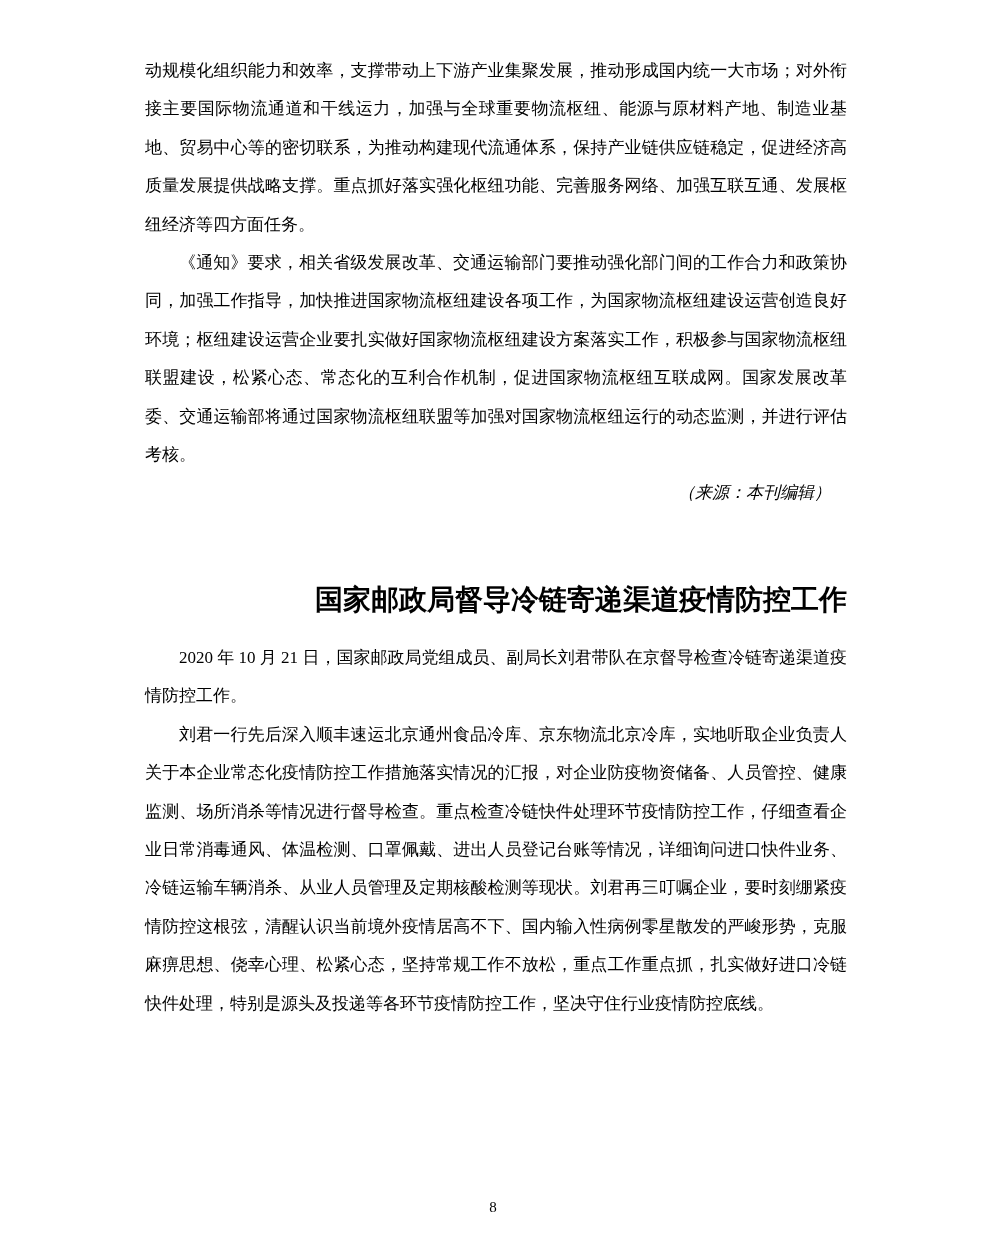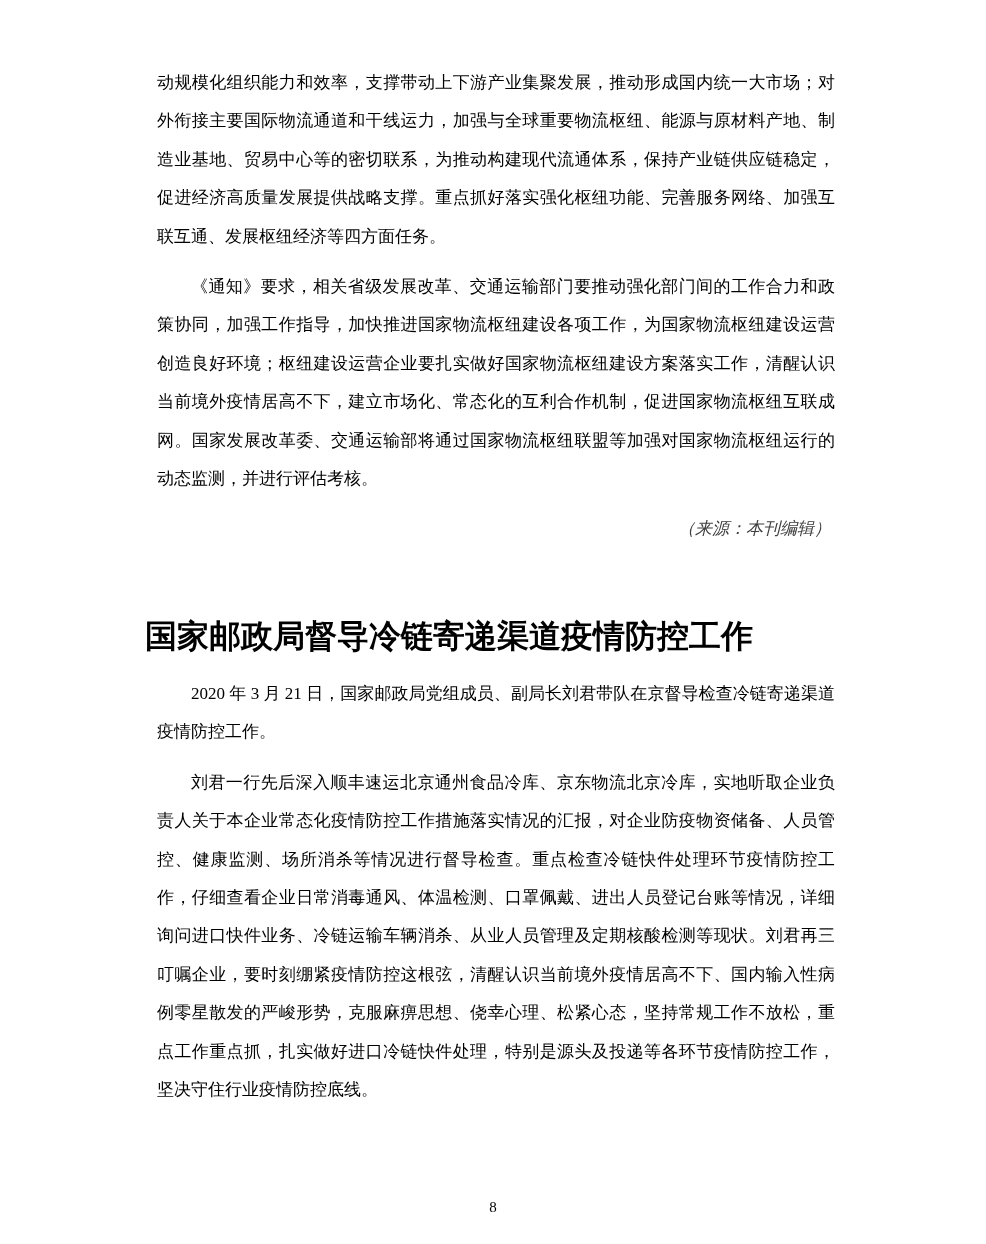--- a/index.html
+++ b/index.html
@@ -15,50 +15,50 @@
     overflow: hidden;
     color: #000000;
   }
   .content {
     position: absolute;
     left: 145px;
     top: 52px;
     width: 702px;
   }
   .body-p {
-    margin: 12px;
+    margin: 0;
     font-family: "Liberation Serif", "DejaVu Serif", serif;
     font-size: 17px;
     line-height: 38.4px;
     text-align: justify;
     text-indent: 2em;
     color: #000000;
     word-break: break-word;
   }
   .no-indent {
     text-indent: 0;
   }
   .source-line {
     margin: 0;
     font-family: "Liberation Serif", "DejaVu Serif", serif;
     font-style: italic;
     font-size: 17px;
     line-height: 38.4px;
     text-align: right;
     text-indent: 0;
     padding-right: 16px;
-    color: #404040;
+    color: #000000;
   }
   .article-title {
     margin: 66px 0 18px 0;
     font-family: "Liberation Sans", "DejaVu Sans", sans-serif;
     font-weight: bold;
-    font-size: 32px;
+    font-size: 28px;
     line-height: 42px;
-    text-align: left;
+    text-align: right;
     text-indent: 0;
     color: #000000;
   }
   .gap-sm {
     margin-top: 11px;
   }
   .page-number {
     position: absolute;
     top: 1196px;
     left: 0;
@@ -71,28 +71,28 @@
   }
 </style>
 </head>
 <body>
 
 <div class="page">
   <div class="content">
 
     <p class="body-p no-indent">动规模化组织能力和效率，支撑带动上下游产业集聚发展，推动形成国内统一大市场；对外衔接主要国际物流通道和干线运力，加强与全球重要物流枢纽、能源与原材料产地、制造业基地、贸易中心等的密切联系，为推动构建现代流通体系，保持产业链供应链稳定，促进经济高质量发展提供战略支撑。重点抓好落实强化枢纽功能、完善服务网络、加强互联互通、发展枢纽经济等四方面任务。</p>
 
-    <p class="body-p">《通知》要求，相关省级发展改革、交通运输部门要推动强化部门间的工作合力和政策协同，加强工作指导，加快推进国家物流枢纽建设各项工作，为国家物流枢纽建设运营创造良好环境；枢纽建设运营企业要扎实做好国家物流枢纽建设方案落实工作，清醒认识当前境外疫情居高不下，建立市场化、常态化的互利合作机制，促进国家物流枢纽互联成网。国家发展改革委、交通运输部将通过国家物流枢纽联盟等加强对国家物流枢纽运行的动态监测，并进行评估考核。</p>
+    <p class="body-p">《通知》要求，相关省级发展改革、交通运输部门要推动强化部门间的工作合力和政策协同，加强工作指导，加快推进国家物流枢纽建设各项工作，为国家物流枢纽建设运营创造良好环境；枢纽建设运营企业要扎实做好国家物流枢纽建设方案落实工作，积极参与国家物流枢纽联盟建设，松紧心态、常态化的互利合作机制，促进国家物流枢纽互联成网。国家发展改革委、交通运输部将通过国家物流枢纽联盟等加强对国家物流枢纽运行的动态监测，并进行评估考核。</p>
 
 
     <p class="source-line">（来源：本刊编辑）</p>
 
     <h1 class="article-title">国家邮政局督导冷链寄递渠道疫情防控工作</h1>
 
-    <p class="body-p">2020 年 3 月 21 日，国家邮政局党组成员、副局长刘君带队在京督导检查冷链寄递渠道疫情防控工作。</p>
+    <p class="body-p">2020 年 10 月 21 日，国家邮政局党组成员、副局长刘君带队在京督导检查冷链寄递渠道疫情防控工作。</p>
 
     <p class="body-p">刘君一行先后深入顺丰速运北京通州食品冷库、京东物流北京冷库，实地听取企业负责人关于本企业常态化疫情防控工作措施落实情况的汇报，对企业防疫物资储备、人员管控、健康监测、场所消杀等情况进行督导检查。重点检查冷链快件处理环节疫情防控工作，仔细查看企业日常消毒通风、体温检测、口罩佩戴、进出人员登记台账等情况，详细询问进口快件业务、冷链运输车辆消杀、从业人员管理及定期核酸检测等现状。刘君再三叮嘱企业，要时刻绷紧疫情防控这根弦，清醒认识当前境外疫情居高不下、国内输入性病例零星散发的严峻形势，克服麻痹思想、侥幸心理、松紧心态，坚持常规工作不放松，重点工作重点抓，扎实做好进口冷链快件处理，特别是源头及投递等各环节疫情防控工作，坚决守住行业疫情防控底线。</p>
 
 
   </div>
 
   <div class="page-number">8</div>
 </div>
 
 </body></html>

